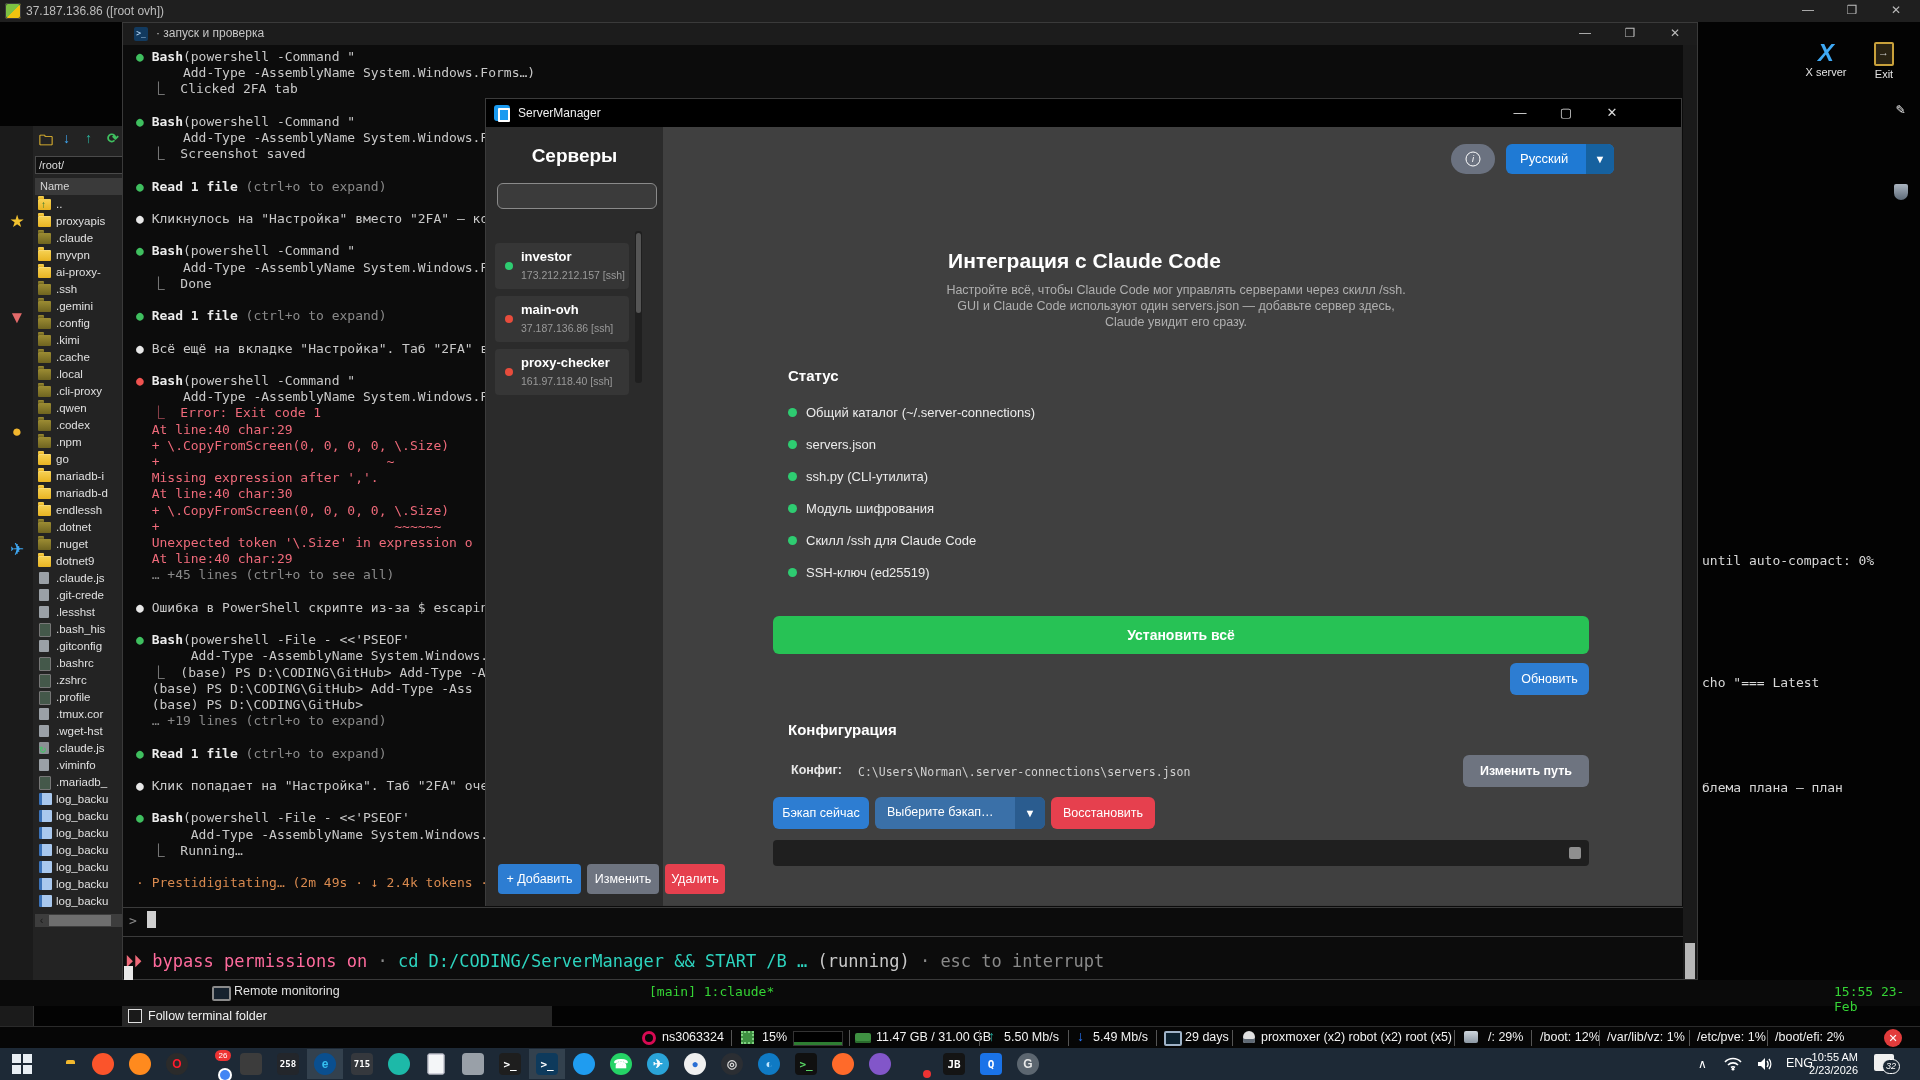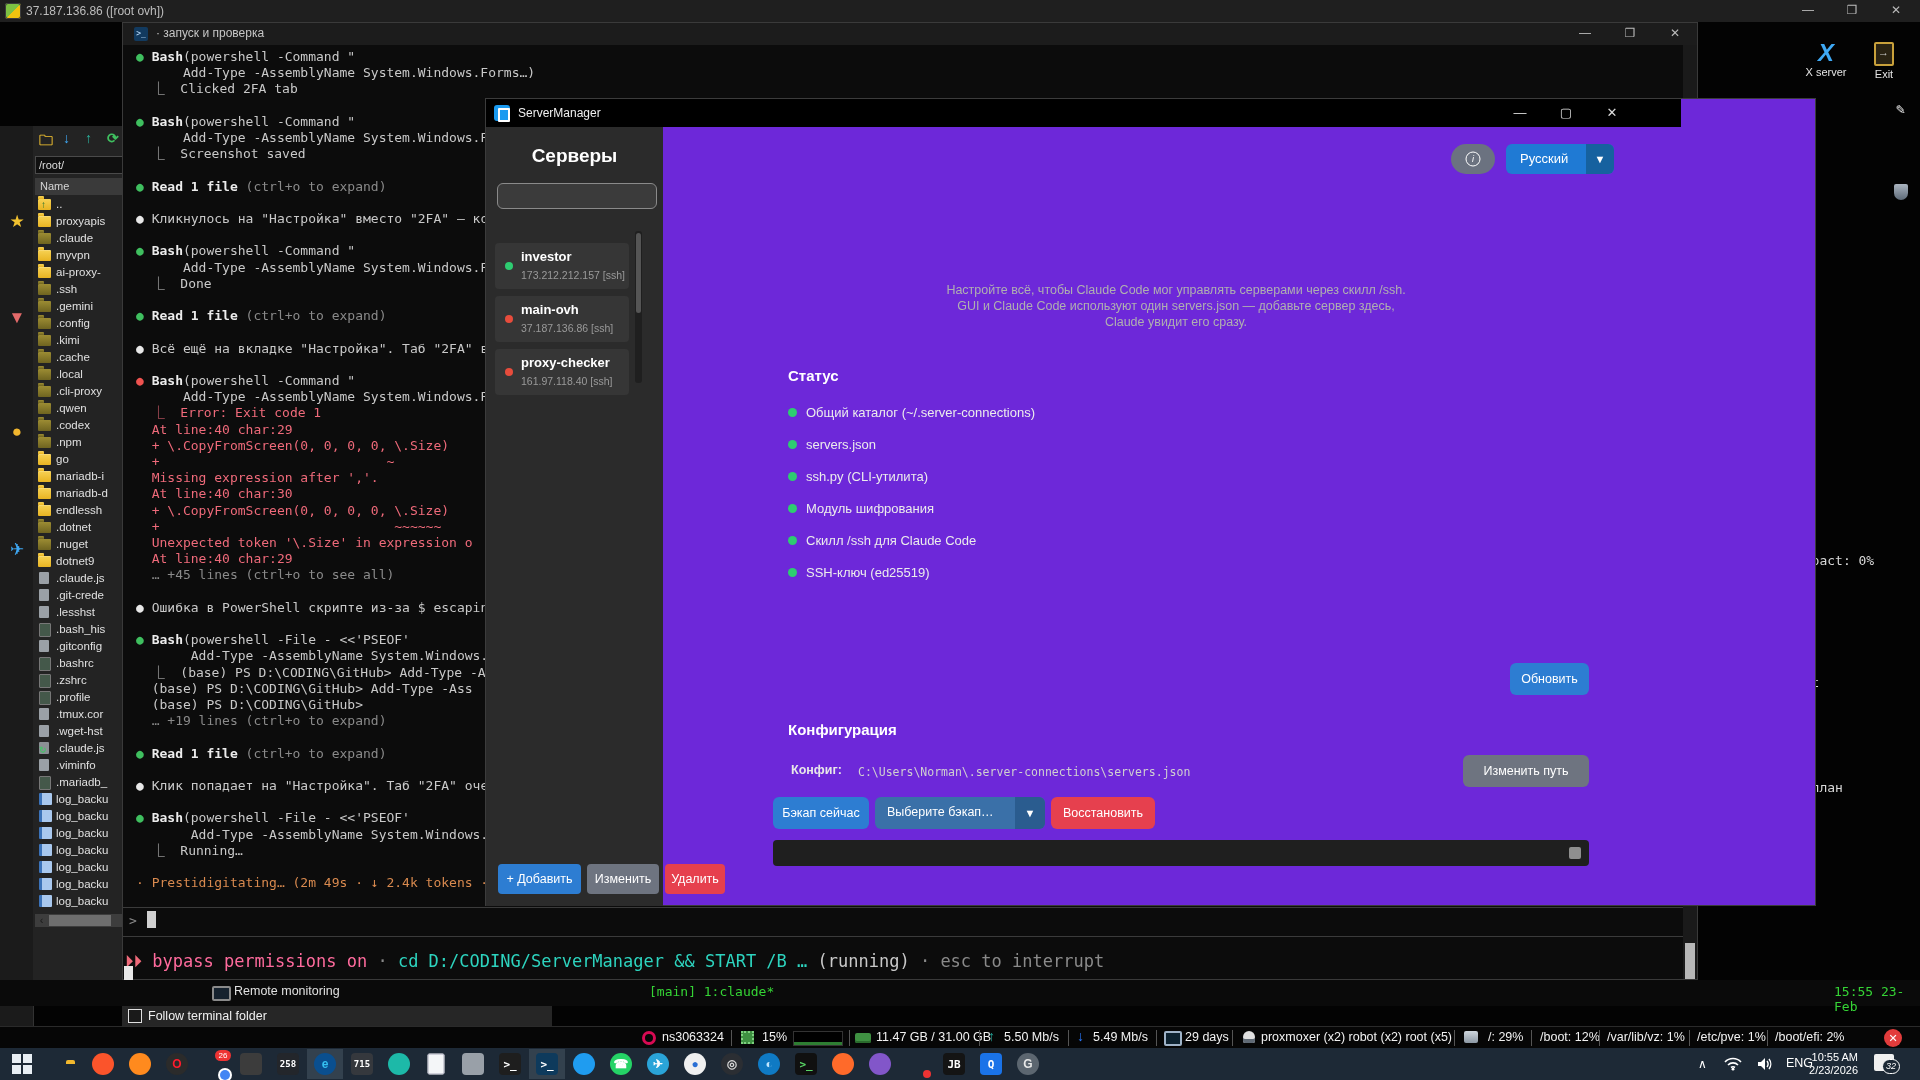--- a/index.html
+++ b/index.html
@@ -111,21 +111,21 @@
   .tb-record{width:20px;height:20px;border-radius:50%;background:#f2f2f2;position:relative;}
   .tb-record::after{content:"";position:absolute;left:6px;top:6px;width:8px;height:8px;border-radius:50%;background:#e33;}
   .start-logo{display:grid;grid-template-columns:9px 9px;grid-template-rows:9px 9px;gap:2px;}
   .start-logo i{background:#e8eef4;}
   .tray-txt{position:absolute;color:#fff;font-size:12px;top:9px;}
   #tray-clock{left:1798px;top:3px;width:60px;color:#fff;font-size:11px;text-align:right;line-height:13px;}
   #tray-notif{left:1874px;top:6px;width:20px;height:17px;background:#f0f0f0;border-radius:2px;}
   #tray-notif .badge{position:absolute;right:-6px;bottom:-3px;width:16px;height:13px;border-radius:8px;background:#1d2936;border:1px solid #fff;color:#fff;font-size:9px;line-height:13px;text-align:center;font-style:italic;}
 
   
-  #sm{left:485px;top:98px;width:1331px;height:808px;background:#6d28d9;border:1px solid #3c3c3c;box-sizing:border-box;font-family:"Liberation Sans",sans-serif;}
+  #sm{left:485px;top:98px;width:1197px;height:808px;background:#404040;border:1px solid #3c3c3c;box-sizing:border-box;font-family:"Liberation Sans",sans-serif;}
   #sm-titlebar{left:0;top:0;width:1195px;height:28px;background:#000;}
   .sm-appicon{left:8px;top:6px;width:16px;height:16px;border-radius:3px;background:#1a9af0;}
   .sm-appicon::after{content:"";position:absolute;left:4px;top:3px;width:8px;height:10px;border:2px solid #fff;border-radius:1px;}
   #sm-title{left:32px;top:7px;color:#f0f0f0;font-size:12px;}
   .sm-ctrl{top:0;width:44px;height:28px;color:#ddd;text-align:center;line-height:28px;font-size:13px;}
   #sm-panel{left:0;top:28px;width:177px;height:779px;background:#2b2b2b;}
   #sm-servers-heading{left:0;top:46px;width:177px;text-align:center;color:#fff;font-size:19px;font-weight:bold;}
   #sm-search{left:11px;top:84px;width:146px;height:24px;background:#3b3b3b;border:1.5px solid #8a8a8a;border-radius:6px;color:#eee;padding:0 6px;font-size:12px;}
   .srv-card{position:absolute;left:9px;width:134px;height:46px;background:#363636;border-radius:4px;margin-top:12px;}
   .srv-dot{position:absolute;left:10px;top:19px;width:8px;height:8px;border-radius:50%;}
@@ -148,21 +148,21 @@
   .st-item{position:absolute;left:302px;color:#ececec;font-size:13px;}
   .st-dot{position:absolute;left:0;top:3px;width:9px;height:9px;border-radius:50%;background:#2ecc71;}
   .st-txt{margin-left:18px;}
   #sm-install{left:287px;top:517px;width:816px;height:38px;background:#27c255;border-radius:6px;color:#fff;font-size:14px;font-weight:bold;text-align:center;line-height:38px;}
   .comp-btn{position:relative;display:inline-block;height:32px;line-height:32px;padding:0 18px;margin-right:9px;background:#707783;border-radius:6px;color:#fff;font-size:12.5px;}
   #sm-comp-row{left:287px;top:564px;}
   #sm-refresh{left:1024px;top:564px;width:79px;height:32px;background:#2d7dd2;border-radius:6px;line-height:32px;}
   #sm-config-heading{left:302px;top:622px;color:#fff;font-size:15px;font-weight:bold;}
   #sm-config-label{left:305px;top:664px;color:#e8e8e8;font-size:12.5px;font-weight:bold;}
   #sm-config-path{left:372px;top:666px;color:#d0d0d0;font-size:11.5px;font-family:"DejaVu Sans Mono",monospace;}
-  #sm-changepath{left:977px;top:656px;width:126px;height:32px;background:#6e7480;border-radius:6px;line-height:32px;}
+  #sm-changepath{left:977px;top:656px;width:126px;height:32px;background:#6e7480;border-radius:6px;line-height:32px;font-weight:bold;}
   #sm-backupnow{left:287px;top:698px;width:96px;height:32px;background:#2d7dd2;border-radius:6px;line-height:32px;}
   #sm-backupsel{left:389px;top:698px;width:170px;height:32px;background:#3a70a8;border-radius:6px;color:#fff;}
   #sm-backupsel .lbl{position:absolute;left:12px;top:8px;font-size:12.5px;}
   #sm-backupsel .chev{position:absolute;right:0;top:0;width:30px;height:32px;background:#2a5c8f;border-radius:0 6px 6px 0;text-align:center;line-height:32px;font-size:11px;}
   #sm-restore{left:565px;top:698px;width:104px;height:32px;background:#e6404e;border-radius:6px;line-height:32px;}
   #sm-output{left:287px;top:741px;width:816px;height:26px;background:#1f1f1f;border-radius:4px;}
   #sm-output .handle{position:absolute;right:8px;top:7px;width:12px;height:12px;background:#8f8f8f;border-radius:2px;}
   #sm-add{left:12px;top:765px;width:83px;height:30px;background:#2d7dd2;border-radius:4px;line-height:30px;}
   #sm-edit{left:101px;top:765px;width:72px;height:30px;background:#6e7480;border-radius:4px;line-height:30px;}
   #sm-del{left:179px;top:765px;width:60px;height:30px;background:#e6404e;border-radius:4px;line-height:30px;}
@@ -500,36 +500,38 @@
     <div class="abs" id="srv-scroll">
         <span class="thumb"></span>
       </div>
 
     <div class="abs" id="sm-info-pill"></div>
     <div class="abs" id="sm-lang">
       <span class="lbl">Русский</span>
       <span class="chev">▼</span>
     </div>
 
+    <div class="abs" id="sm-heading">Интеграция с Claude Code</div>
     <div id="sm-desc">
         <div class="abs sm-desc" style="top: 184px;">Настройте всё, чтобы Claude Code мог управлять серверами через скилл /ssh.</div>
         <div class="abs sm-desc" style="top: 200px;">GUI и Claude Code используют один servers.json — добавьте сервер здесь,</div>
         <div class="abs sm-desc" style="top: 216px;">Claude увидит его сразу.</div>
       </div>
 
     <div class="abs" id="sm-status-heading">Статус</div>
     <div id="sm-status-list">
         <div class="abs st-item" style="top: 306px;"><span class="st-dot"></span><span class="st-txt">Общий каталог (~/.server-connections)</span></div>
         <div class="abs st-item" style="top: 338px;"><span class="st-dot"></span><span class="st-txt">servers.json</span></div>
         <div class="abs st-item" style="top: 370px;"><span class="st-dot"></span><span class="st-txt">ssh.py (CLI-утилита)</span></div>
         <div class="abs st-item" style="top: 402px;"><span class="st-dot"></span><span class="st-txt">Модуль шифрования</span></div>
         <div class="abs st-item" style="top: 434px;"><span class="st-dot"></span><span class="st-txt">Скилл /ssh для Claude Code</span></div>
         <div class="abs st-item" style="top: 466px;"><span class="st-dot"></span><span class="st-txt">SSH-ключ (ed25519)</span></div>
       </div>
 
+    <div class="abs" id="sm-install">Установить всё</div>
     <div class="abs sm-btn" id="sm-refresh">Обновить</div>
 
     <div class="abs" id="sm-config-heading">Конфигурация</div>
     <span class="abs" id="sm-config-label">Конфиг:</span>
     <span class="abs" id="sm-config-path">C:\Users\Norman\.server-connections\servers.json</span>
     <div class="abs sm-btn" id="sm-changepath">Изменить путь</div>
 
     <div class="abs sm-btn" id="sm-backupnow">Бэкап сейчас</div>
     <div class="abs" id="sm-backupsel">
       <span class="lbl">Выберите бэкап…</span>

